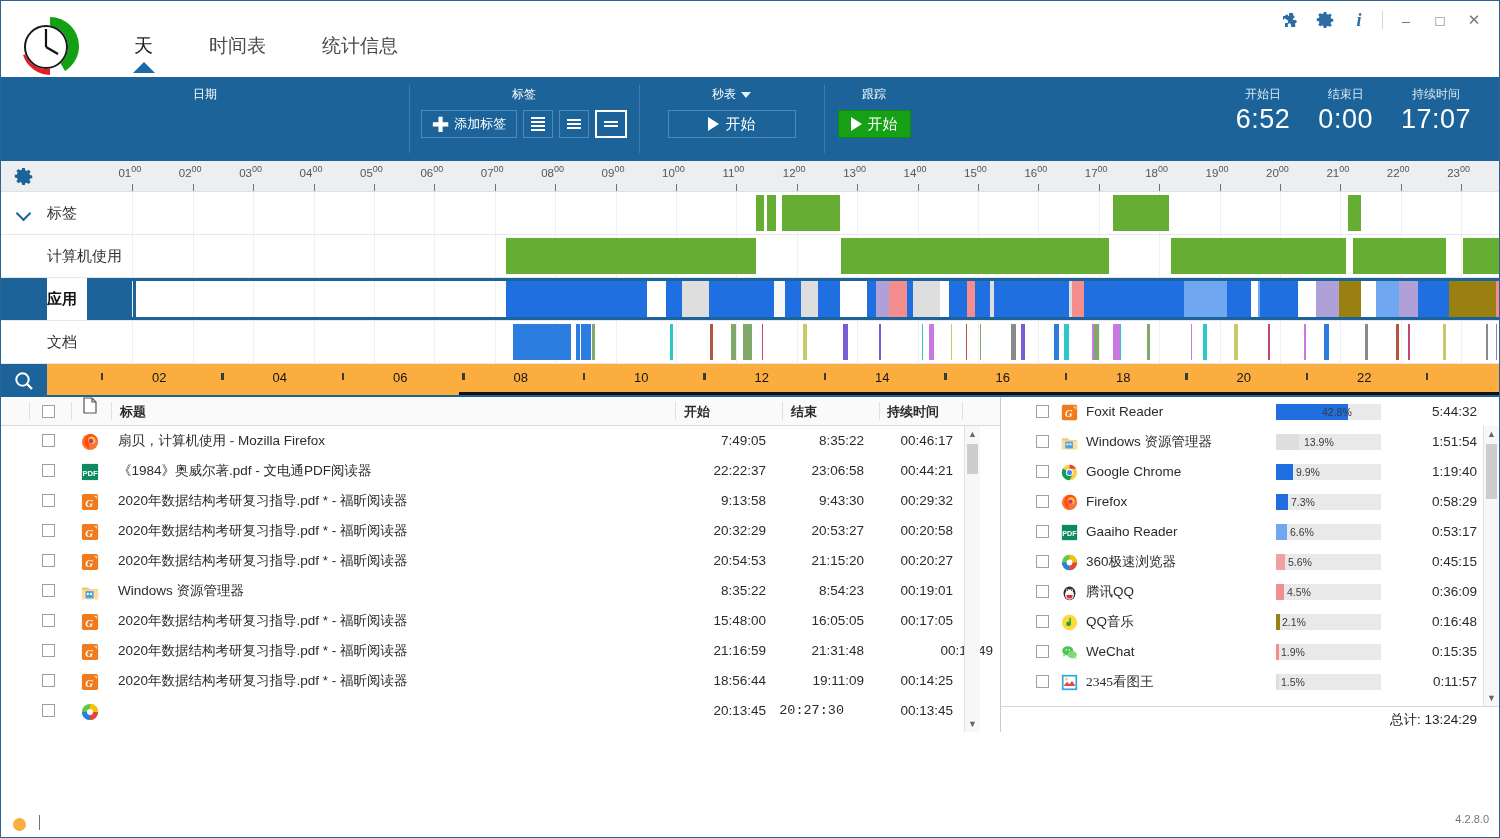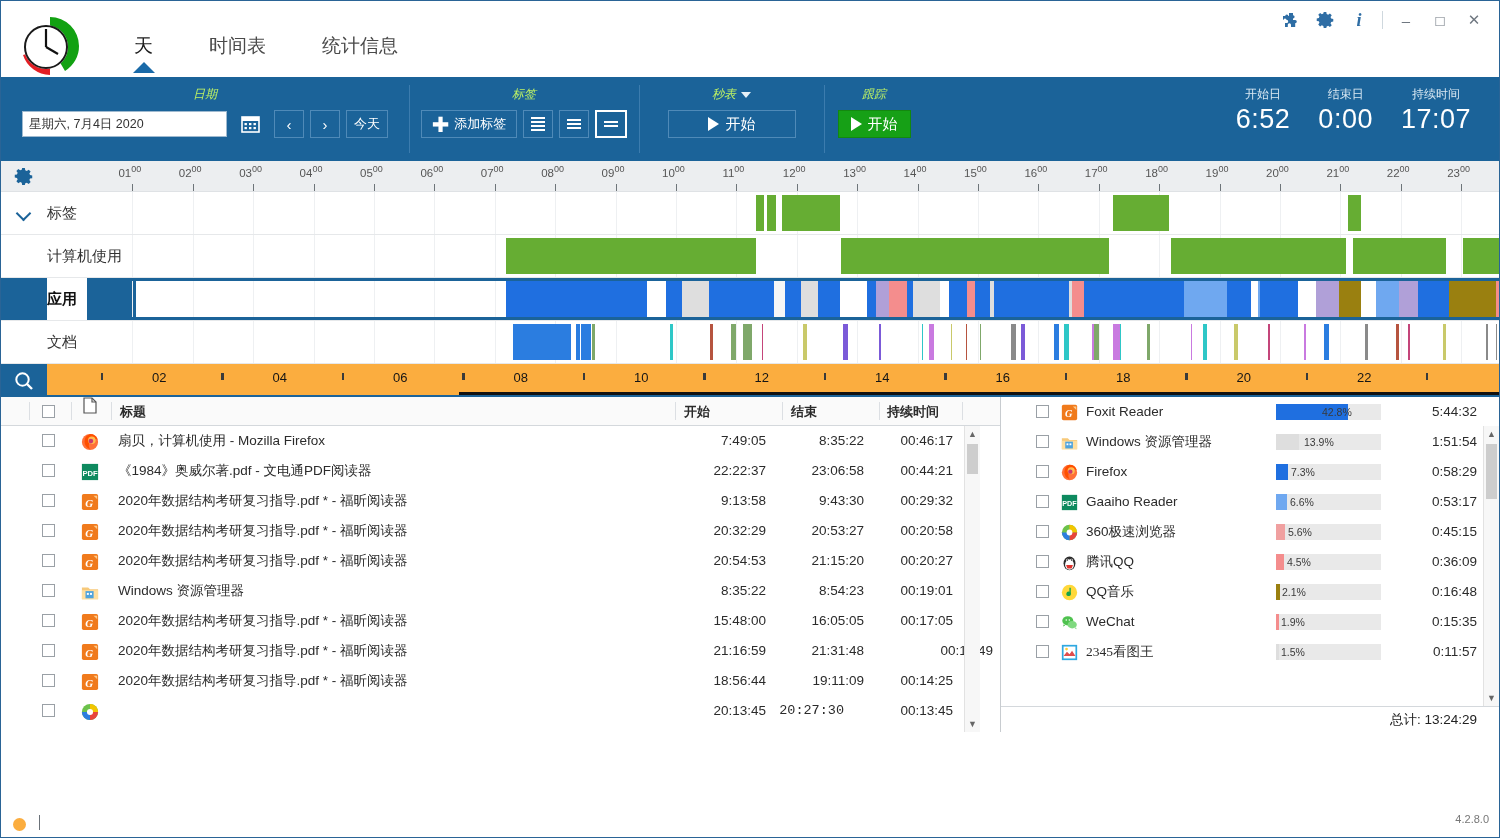--- a/index.html
+++ b/index.html
@@ -32,21 +32,21 @@
   .wb { width:34px; height:30px; display:flex; align-items:center; justify-content:center; color:#2e6da4; font-size:17px;}
   .wb.sep { width:1px; height:18px; background:#cfd8de; margin:0 6px; }
   .wb.gray { color:#6f7780; font-size:15px; }
 
   
   .ribbon { height:84px; background:#1b6399; display:flex; position:relative; color:#fff; }
   .rgroup { position:relative; padding:0 10px; display:flex; flex-direction:column; align-items:center; justify-content:flex-start; }
   .rgroup + .rgroup:before {
     content:""; position:absolute; left:0; top:8px; bottom:8px; width:1px; background:#3c7cae;
   }
-  .rlabel { font-size:12px; color:#bef264; margin-top:9px; margin-bottom:7px;font-style:italic; }
+  .rlabel { font-size:12px; color:#ffffff; margin-top:9px; margin-bottom:7px; }
   .rrow { display:flex; align-items:center; gap:6px; }
   .dateinput {
     width:205px; height:26px; background:#fff; color:#333; font-size:12.5px;
     border:1px solid #9fbad0; padding:3px 6px; line-height:19px;
   }
   .ibtn {
     height:28px; min-width:30px; border:1px solid #4f8ab8; background:transparent; color:#fff;
     display:flex; align-items:center; justify-content:center; font-size:15px; padding:0 7px; cursor:default;
   }
   .ibtn.noborder { border-color:transparent; }
@@ -171,42 +171,20 @@
       <div class="wb gray">–</div>
       <div class="wb gray">□</div>
       <div class="wb gray">✕</div>
     </div>
   </div>
 
   <div class="ribbon">
 
     <div class="rgroup" style="width:408px;">
       <div class="rlabel">日期</div>
-      <div class="rrow">
-        <div style="position:relative;">
-          <input class="dateinput" readonly="" value="星期六, 7月4日 2020" style="">
-        </div>
-        <div class="ibtn noborder">
-          <svg width="19" height="18" viewBox="0 0 19 18">
-              <rect x="1" y="2" width="17" height="15" fill="none" stroke="#fff" stroke-width="1.6"></rect>
-              <rect x="1" y="2" width="17" height="4" fill="#fff"></rect>
-              <g fill="#fff">
-                <rect x="3.5" y="8" width="2.4" height="2.2"></rect>
-                <rect x="8" y="8" width="2.4" height="2.2"></rect>
-                <rect x="12.5" y="8" width="2.4" height="2.2"></rect>
-                <rect x="3.5" y="12" width="2.4" height="2.2"></rect>
-                <rect x="8" y="12" width="2.4" height="2.2"></rect>
-                <rect x="12.5" y="12" width="2.4" height="2.2"></rect>
-              </g>
-            </svg>
-        </div>
-        <div class="ibtn">‹</div>
-        <div class="ibtn">›</div>
-        <div class="ibtn" style="font-size:13px;">今天</div>
-      </div>
     </div>
 
     <div class="rgroup" style="width:230px;">
       <div class="rlabel">标签</div>
       <div class="rrow">
         <div class="ibtn wide">
           <span class="plus">✚</span>
           <span>添加标签</span>
         </div>
         <div class="ibtn">
@@ -810,20 +788,38 @@
             <div class="rbarwrap">
               <div class="rbar" style="width: 23px; background: rgb(222, 222, 222);"></div>
               <div class="rpct" style="left: 28px;">13.9%</div>
             </div>
             <div class="rdur" style="width: 70px;">1:51:54</div>
           </div>
           <div class="rrow2">
             <div class="cb" style="left: 35px;"></div>
             <div style="position: absolute; left: 60px; top: 7px; width: 17px; height: 17px;">
               <svg width="17" height="17" viewBox="0 0 20 20">
+                <circle cx="10" cy="10" r="9" fill="#ffcd40"></circle>
+                <path d="M10 1a9 9 0 0 1 7.8 4.5H10z" fill="#dd4b3e"></path>
+                <path d="M2.3 5.4A9 9 0 0 0 10 19l3.8-6.6z" fill="#0f9d58"></path>
+                <circle cx="10" cy="10" r="4.2" fill="#fff"></circle>
+                <circle cx="10" cy="10" r="3" fill="#4285f4"></circle>
+              </svg>
+            </div>
+            <div style="position: absolute; left: 85px; top: 0px; line-height: 30px;">Google Chrome</div>
+            <div class="rbarwrap">
+              <div class="rbar" style="width: 17px; background: rgb(31, 111, 224);"></div>
+              <div class="rpct" style="left: 20px;">9.9%</div>
+            </div>
+            <div class="rdur" style="width: 70px;">1:19:40</div>
+          </div>
+          <div class="rrow2">
+            <div class="cb" style="left: 35px;"></div>
+            <div style="position: absolute; left: 60px; top: 7px; width: 17px; height: 17px;">
+              <svg width="17" height="17" viewBox="0 0 20 20">
                 <circle cx="10" cy="10" r="9" fill="#ff7139"></circle>
                 <circle cx="10" cy="10" r="9" fill="none"></circle>
                 <path d="M10 1a9 9 0 0 1 8.6 6.3A7.2 7.2 0 0 0 10 18 9 9 0 0 1 10 1z" fill="#ff4f00"></path>
                 <circle cx="12" cy="8" r="4.2" fill="#ffbd4f"></circle>
                 <circle cx="11" cy="9" r="2.6" fill="#b5007f" opacity=".7"></circle>
               </svg>
             </div>
             <div style="position: absolute; left: 85px; top: 0px; line-height: 30px;">Firefox</div>
             <div class="rbarwrap">
               <div class="rbar" style="width: 12px; background: rgb(31, 111, 224);"></div>

